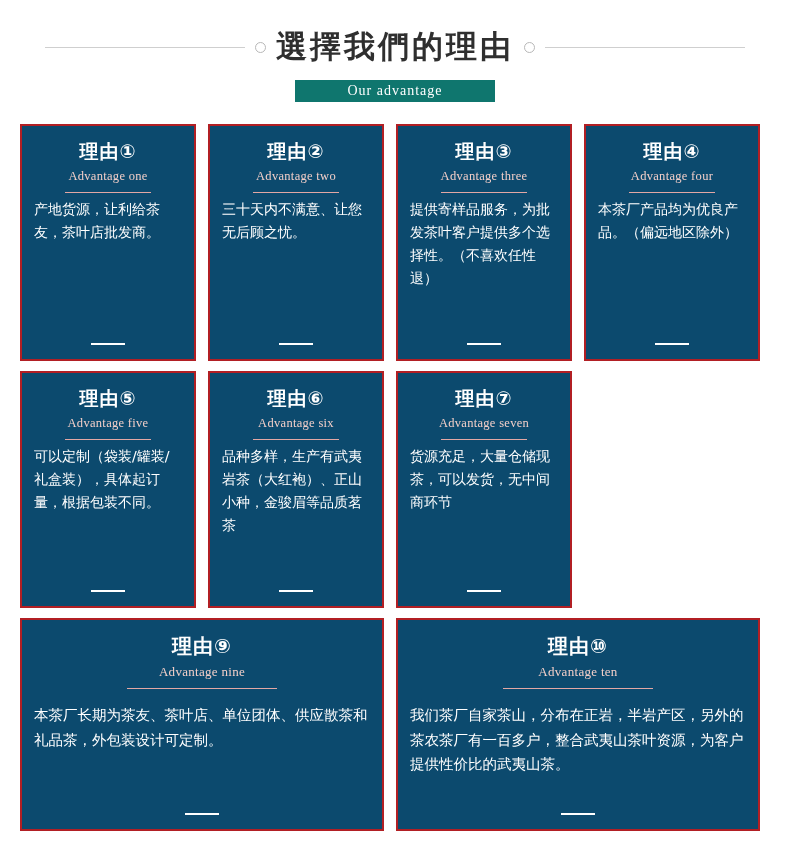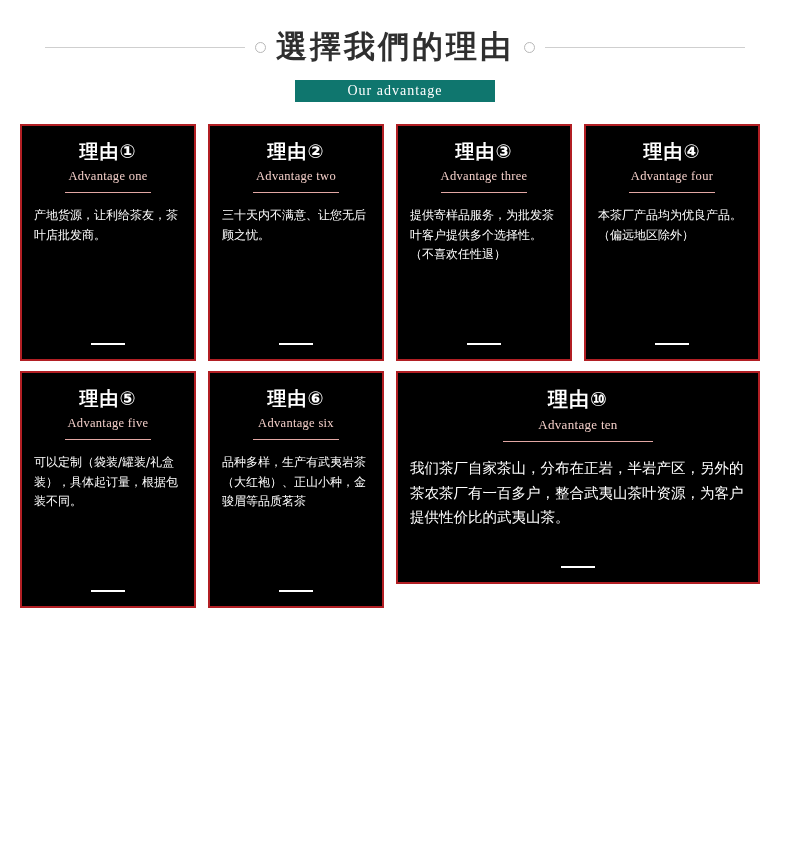--- a/index.html
+++ b/index.html
@@ -70,21 +70,21 @@
     width: 770px;
     display: flex;
     flex-wrap: wrap;
     gap: 10px 12px;
     padding: 0 10px;
     box-sizing: border-box;
   }
   .card {
     box-sizing: border-box;
     border: 2px solid #b21f24;
-    background: #000000;
+    background: #0c4a6e;
     color: #ffffff;
     padding: 14px 12px 10px;
     position: relative;
     display: flex;
     flex-direction: column;
     align-items: center;
   }
   .card.small {
     width: 176px;
     height: 237px;
@@ -119,23 +119,23 @@
   .card-rule {
     width: 86px;
     height: 1px;
     background: #e2a7a4;
     margin: 8px auto 0;
   }
   .card.wide .card-rule {
     width: 150px;
   }
   .card-body {
-    margin-top: 13px;
+    margin-top: 5px;
     font-family: "DejaVu Sans", sans-serif;
-    font-size: 12px;
+    font-size: 14px;
     line-height: 1.65;
     color: #ffffff;
     text-align: left;
     width: 100%;
     flex: 1 1 auto;
   }
   .card.wide .card-body {
     font-size: 14.5px;
     line-height: 1.7;
     margin-top: 14px;
@@ -207,22 +207,36 @@
     </div>
 
     <div class="card small">
       <div class="card-title">理由⑥</div>
       <div class="card-sub">Advantage six</div>
       <div class="card-rule"></div>
       <div class="card-body">品种多样，生产有武夷岩茶（大红袍）、正山小种，金骏眉等品质茗茶</div>
       <div class="card-foot"></div>
     </div>
 
-
-
+    <div class="card small">
+      <div class="card-title">理由⑦</div>
+      <div class="card-sub">Advantage seven</div>
+      <div class="card-rule"></div>
+      <div class="card-body">货源充足，大量仓储现茶，可以发货，无中间商环节</div>
+      <div class="card-foot"></div>
+    </div>
+
+
+    <div class="card wide">
+      <div class="card-title">理由⑨</div>
+      <div class="card-sub">Advantage nine</div>
+      <div class="card-rule"></div>
+      <div class="card-body">本茶厂长期为茶友、茶叶店、单位团体、供应散茶和礼品茶，外包装设计可定制。</div>
+      <div class="card-foot"></div>
+    </div>
 
     <div class="card wide">
       <div class="card-title">理由⑩</div>
       <div class="card-sub">Advantage ten</div>
       <div class="card-rule"></div>
       <div class="card-body">我们茶厂自家茶山，分布在正岩，半岩产区，另外的 茶农茶厂有一百多户，整合武夷山茶叶资源，为客户提供性价比的武夷山茶。</div>
       <div class="card-foot"></div>
     </div>
 
   </div>

